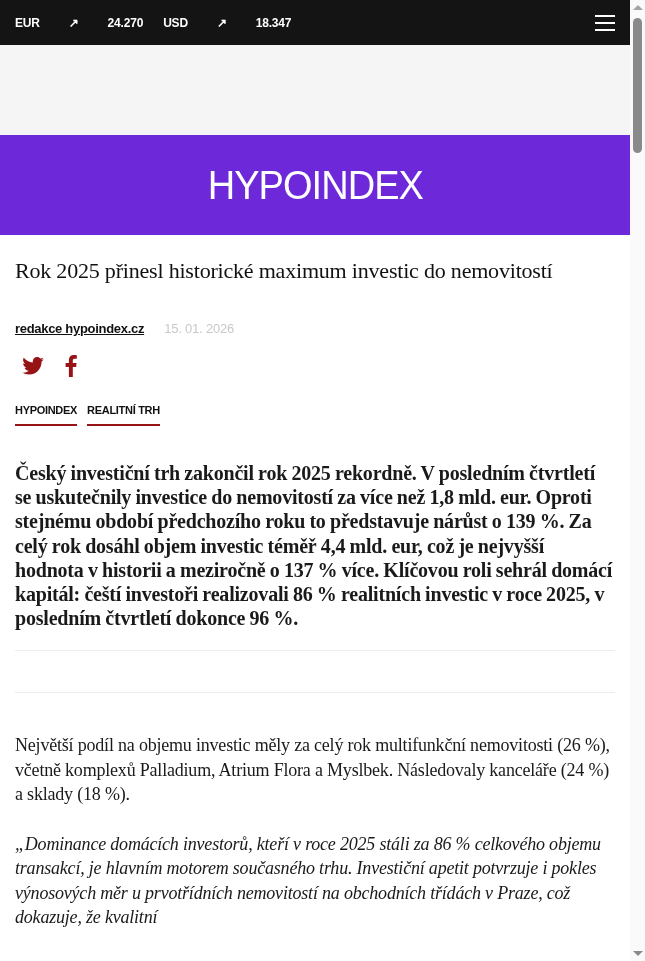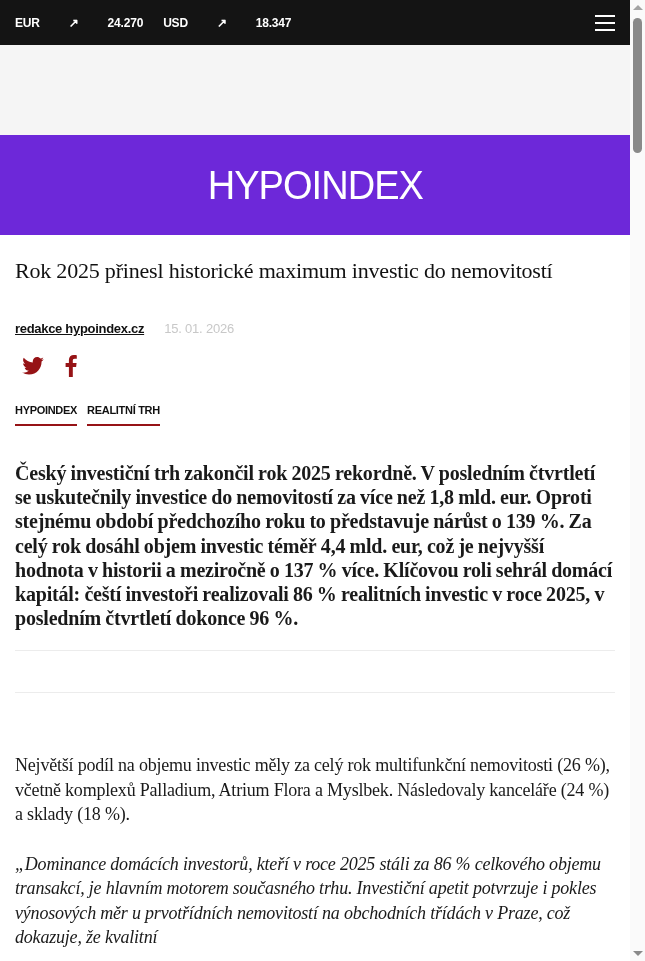--- a/index.html
+++ b/index.html
@@ -34,21 +34,21 @@
     .tag { font-size: 11px; font-weight: bold; letter-spacing: -0.3px; color: #111; padding-bottom: 8px; border-bottom: 2px solid #961316; margin-right: 10px; cursor: pointer; }
 
     .perex { margin-top: 35px; font-family: "DejaVu Serif", serif; font-size: 16.5px; line-height: 24.2px; font-weight: bold; color: #1a1a1a; letter-spacing: -0.75px; word-spacing: -0.5px; }
     .perex { font-family: "Liberation Serif", serif; font-size: 20px; font-weight: bold; letter-spacing: -0.2px; }
 
     .divider { height: 1px; background: #ececec; }
     .divider.d1 { margin-top: 20px; }
     .divider.d2 { margin-top: 41px; }
 
     .body-p { font-family: "Liberation Serif", serif; font-size: 18px; line-height: 24.5px; color: #1a1a1a; letter-spacing: -0.2px; }
-    .body-p.p1 { margin-top: 60px; }
+    .body-p.p1 { margin-top: 40px; }
     .body-p.quote { margin-top: 25px; font-style: italic; }
 
     
     .scrollbar { position: absolute; right: 0; top: 0; width: 15px; height: 961px; background: #fafafa; }
     .scroll-up { position: absolute; top: 5px; left: 3px; width: 0; height: 0; border-left: 5px solid transparent; border-right: 5px solid transparent; border-bottom: 5px solid #a3a3a3; }
     .scroll-thumb { position: absolute; top: 18px; left: 3px; width: 9px; height: 135px; background: #8a8a8a; border-radius: 5px; }
     .scroll-down { position: absolute; bottom: 5px; left: 3px; width: 0; height: 0; border-left: 5px solid transparent; border-right: 5px solid transparent; border-top: 5px solid #8a8a8a; }
   </style>
 </head>
 <body>

